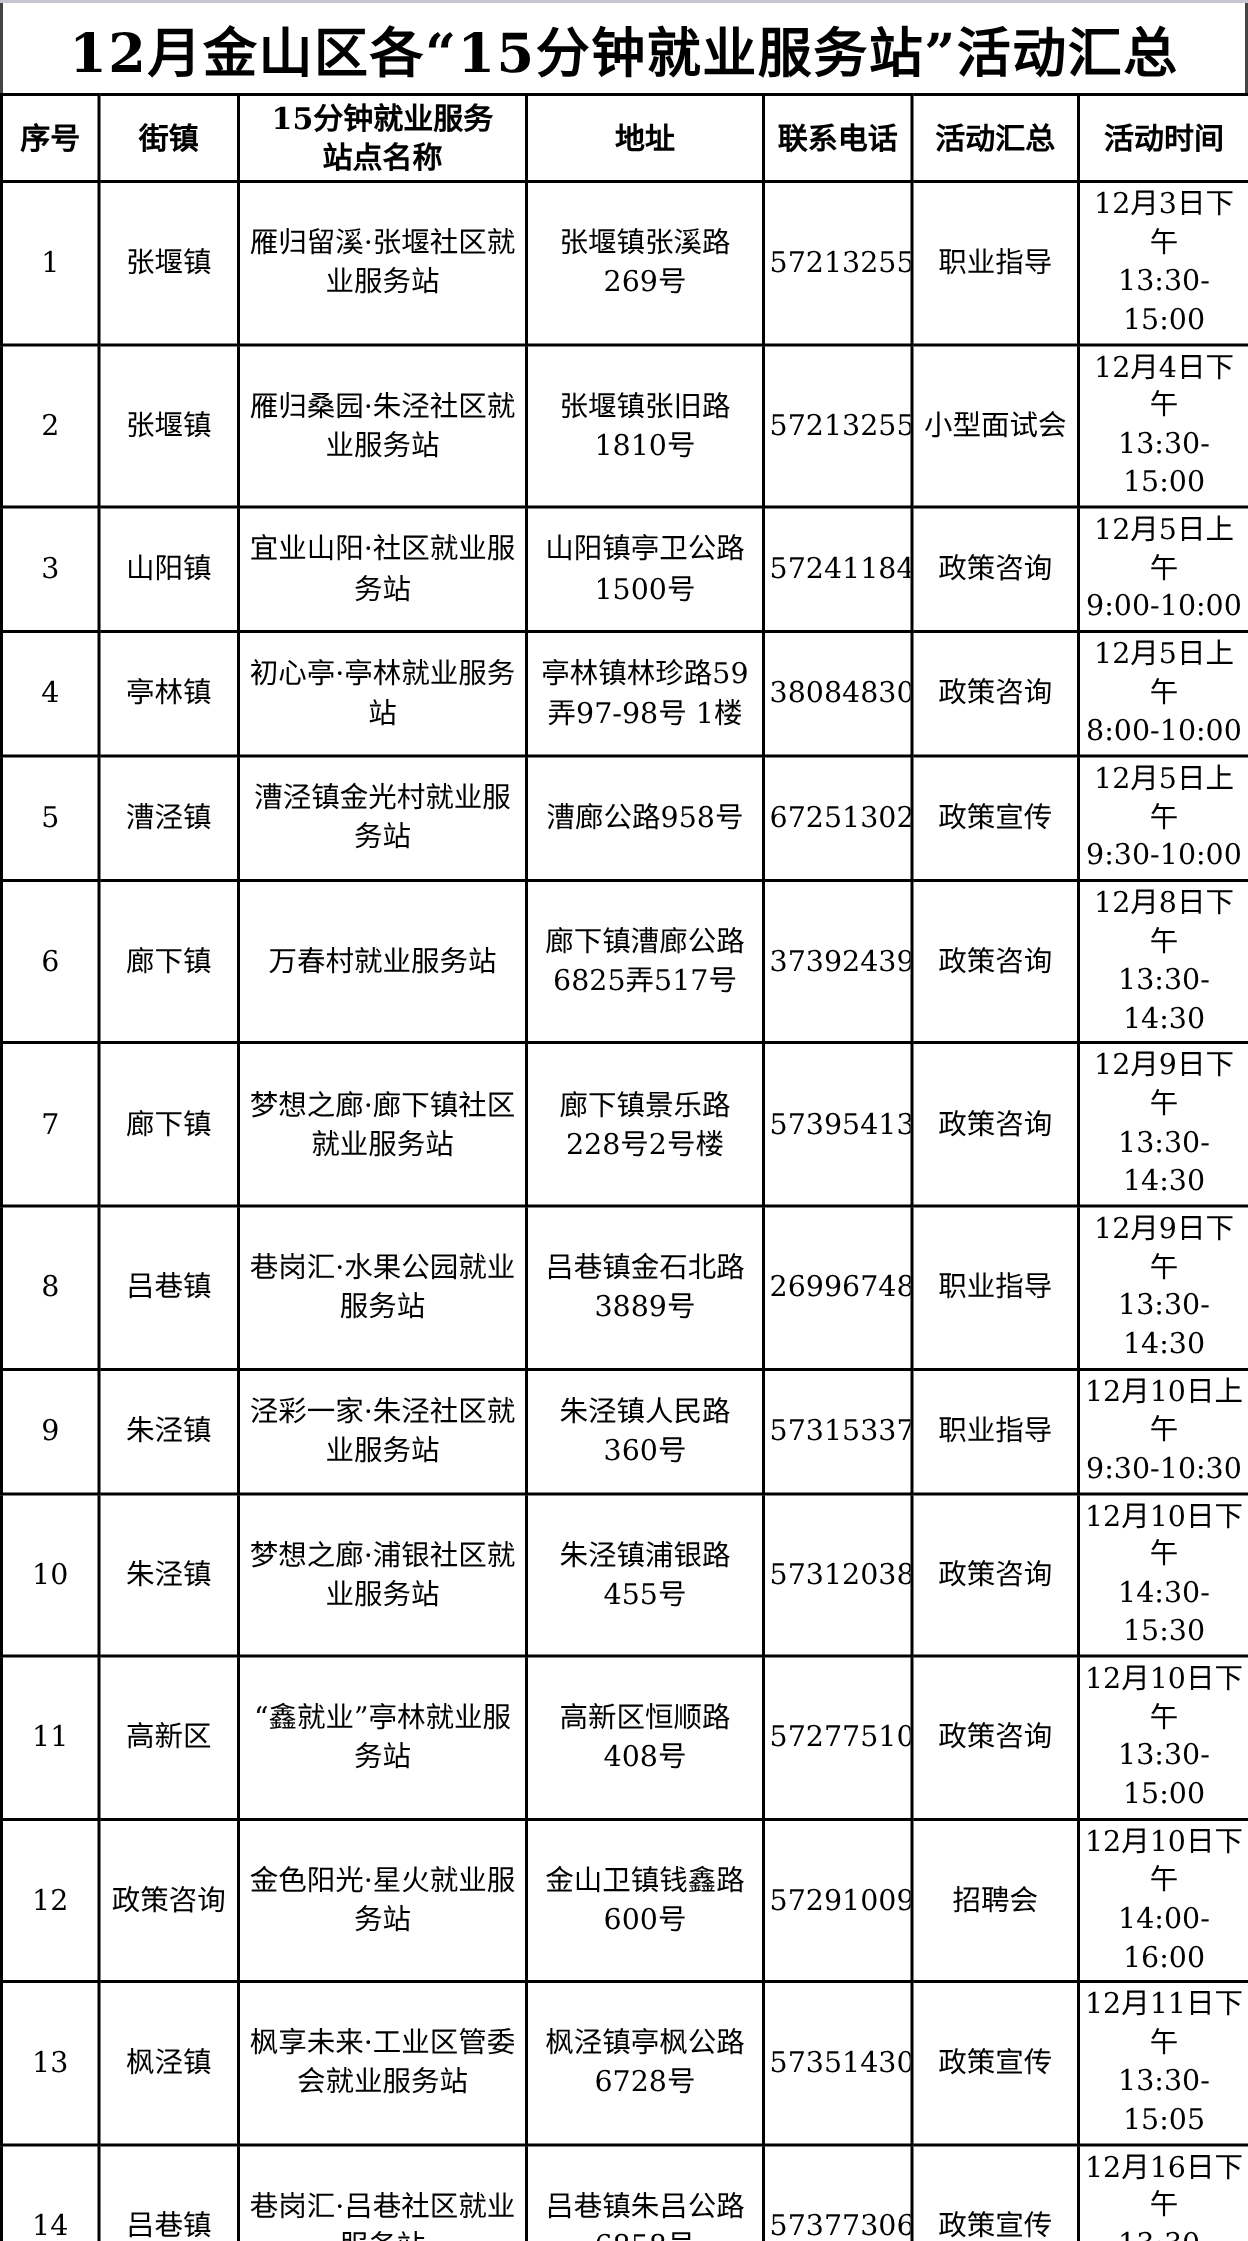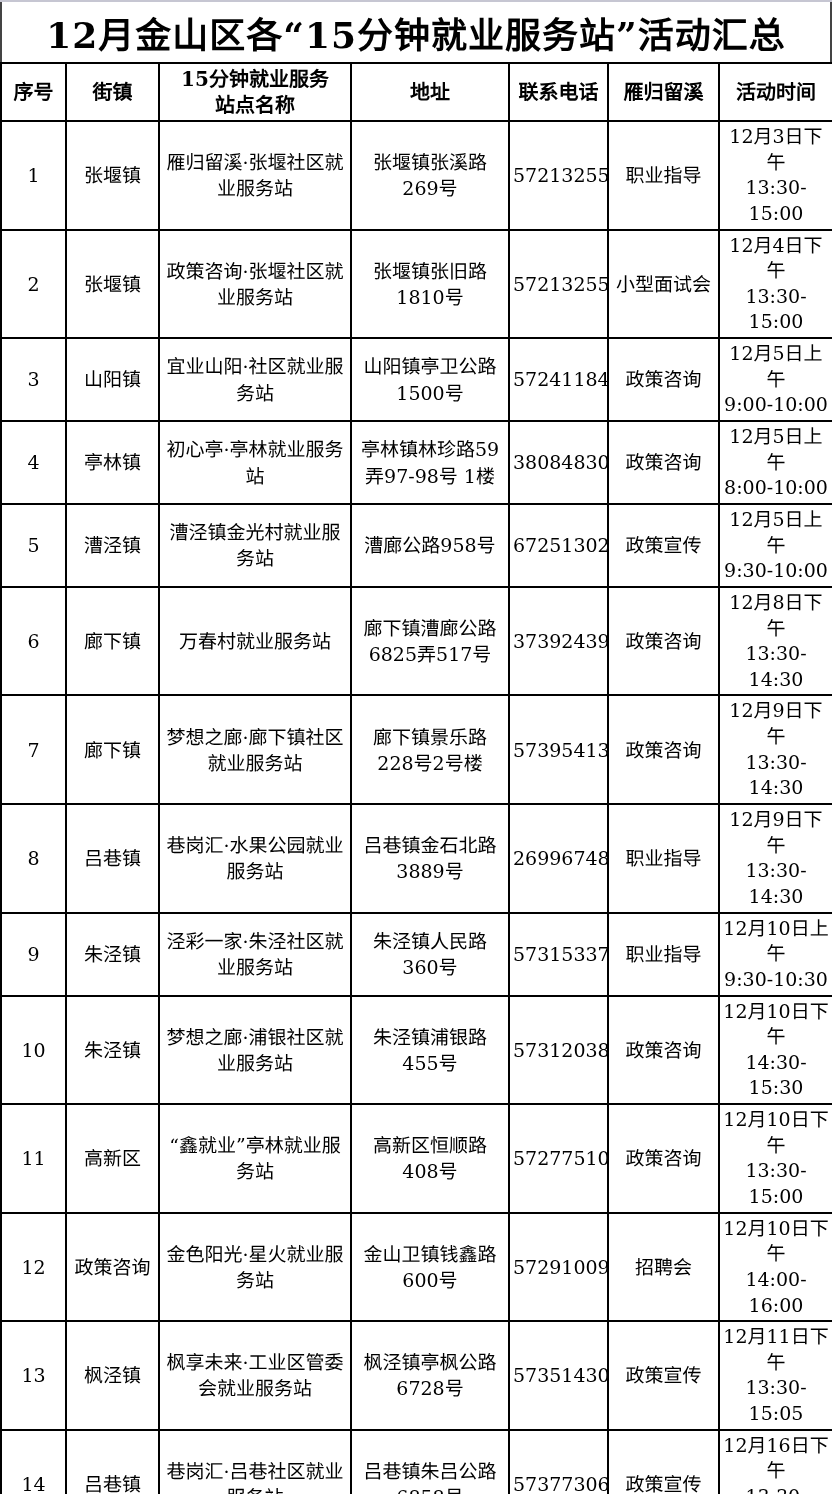--- a/index.html
+++ b/index.html
@@ -74,41 +74,41 @@
       <col style="width:114px">
     </colgroup>
     <thead>
       <tr>
         <th>序号</th>
         <th>街镇</th>
         <th>15分钟就业服务
 站点名称</th>
         <th>地址</th>
         <th>联系电话</th>
-        <th>雁归留溪</th>
+        <th>活动汇总</th>
         <th>活动时间</th>
       </tr>
     </thead>
     <tbody>
         <tr>
     <td>1</td>
     <td>张堰镇</td>
     <td>雁归留溪·张堰社区就业服务站</td>
     <td>张堰镇张溪路269号</td>
     <td>57213255</td>
     <td>职业指导</td>
     <td>
       <div class="time-date">12月3日下午</div>
       <div class="time-range">13:30-15:00</div>
     </td>
   </tr>
         <tr>
     <td>2</td>
     <td>张堰镇</td>
-    <td>政策咨询·张堰社区就业服务站</td>
+    <td>雁归桑园·朱泾社区就业服务站</td>
     <td>张堰镇张旧路1810号</td>
     <td>57213255</td>
     <td>小型面试会</td>
     <td>
       <div class="time-date">12月4日下午</div>
       <div class="time-range">13:30-15:00</div>
     </td>
   </tr>
         <tr>
     <td>3</td>

